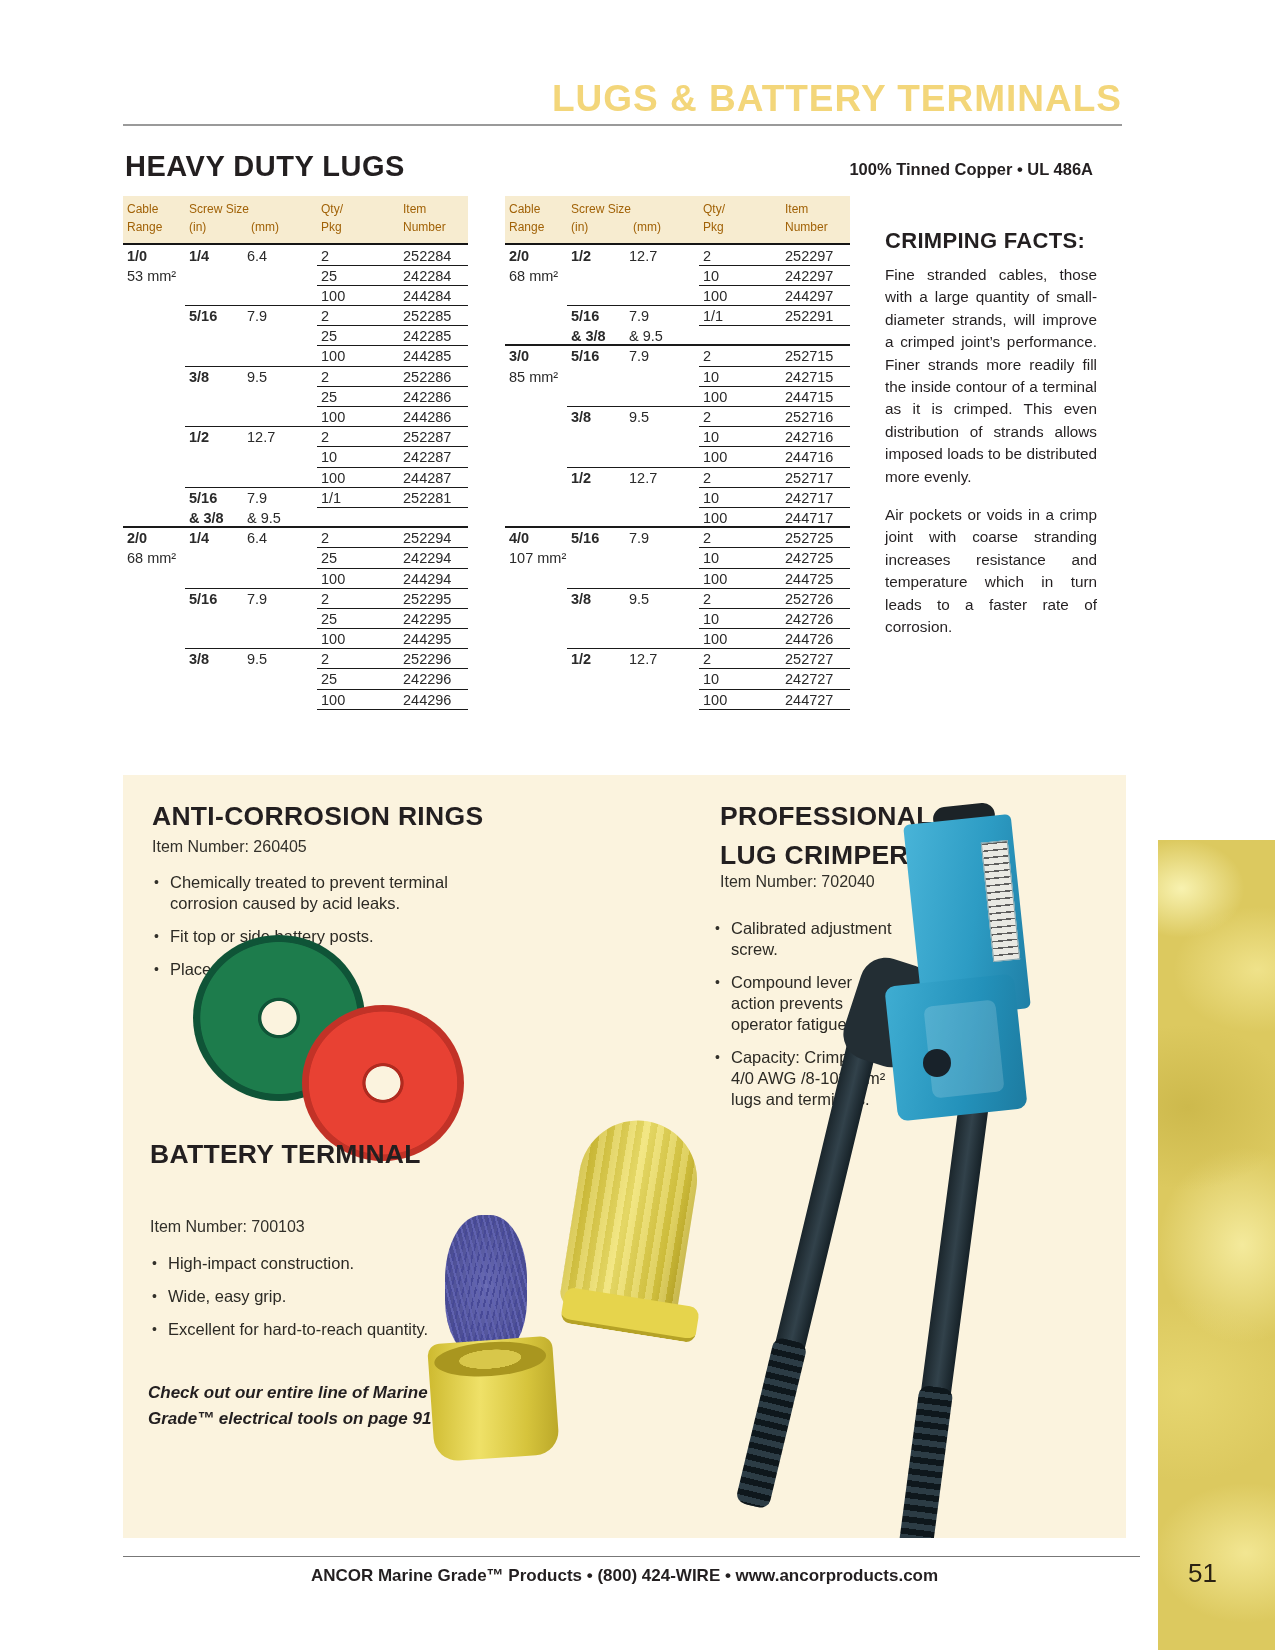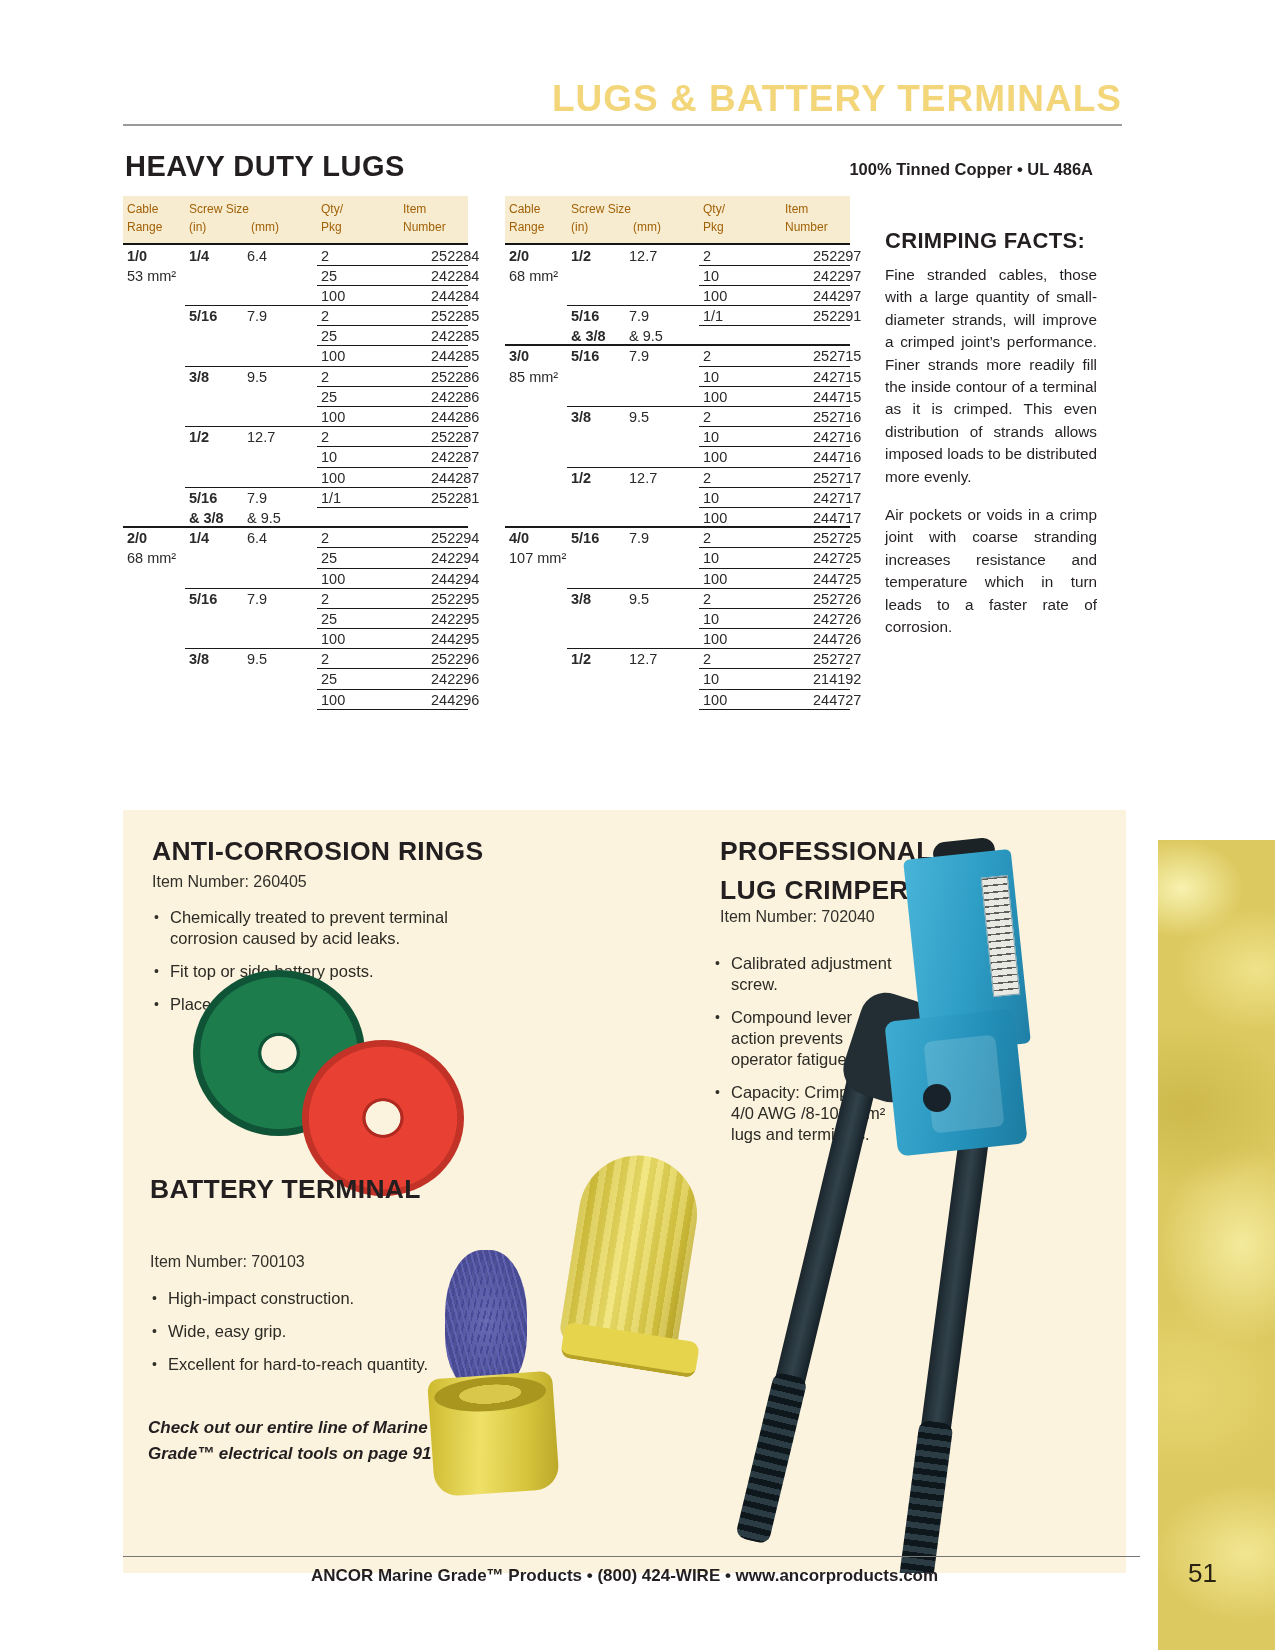--- a/index.html
+++ b/index.html
@@ -26,33 +26,33 @@
     background:var(--table_header_bg,#f7ecd0);border-bottom:2.5px solid #151515;}
   .thead span{position:absolute;font-size:12px;color:#a16207;line-height:17px;}
   .tbody{position:absolute;top:49.5px;left:0;width:345px;}
   .trow{position:relative;height:20.2px;}
   .trow span{position:absolute;top:0;line-height:20.2px;font-size:14.5px;color:#2a2a2a;white-space:nowrap;}
   .tc-cable{left:4px;font-weight:bold;font-size:15px;}
   .tc-sub{left:4px;font-size:12.5px;}
   .tc-in{left:66px;font-weight:bold;font-size:15px;}
   .tc-mm{left:124px;}
   .tc-qty{left:198px;}
-  .tc-item{left:280px;margin-left:28px;}
+  .tc-item{left:280px;}
   .rule{position:absolute;bottom:0;right:0;border-bottom:1px solid #1a1a1a;}
   .rule-qty{left:194px;}
   .rule-screw{left:62px;border-bottom-width:1.5px;}
   .rule-cable{left:0;border-bottom-width:2px;}
 
   
   .crimping{position:absolute;left:885px;top:228px;width:212px;}
   .crimping h3{margin:0 0 10px 0;font-size:22px;letter-spacing:.3px;}
   .crimping p{margin:0 0 16px 0;font-size:15.3px;line-height:22.4px;text-align:justify;}
 
   
-  .panel{position:absolute;left:123px;top:810px;width:1003px;height:763px;
+  .panel{position:absolute;left:123px;top:775px;width:1003px;height:763px;
     background:var(--panel_bg,#fbf3de);overflow:hidden;}
   .panel .h1{position:absolute;font-size:26.5px;font-weight:bold;letter-spacing:.3px;line-height:39px;}
   .panel .itemno{position:absolute;font-size:16px;color:#32302a;}
   .bullets{position:absolute;}
   .bullet{display:flex;margin-bottom:12px;}
   .bullet .dot{flex:0 0 16px;font-size:14px;line-height:21px;color:#32302a;}
   .bullet .btext{font-size:16.5px;line-height:21px;color:#2c2a24;}
   .note{position:absolute;font-size:17px;font-weight:bold;font-style:italic;line-height:26px;}
 
   
@@ -418,21 +418,21 @@
       </div>
       <div class="trow">
         <span class="tc-in">1/2</span>
         <span class="tc-mm">12.7</span>
         <span class="tc-qty">2</span>
         <span class="tc-item">252727</span>
         <div class="rule rule-qty"></div>
       </div>
       <div class="trow">
         <span class="tc-qty">10</span>
-        <span class="tc-item">214192</span>
+        <span class="tc-item">242727</span>
         <div class="rule rule-qty"></div>
       </div>
       <div class="trow">
         <span class="tc-qty">100</span>
         <span class="tc-item">244727</span>
         <div class="rule rule-qty"></div>
       </div>
     </div>
 </div>
 

